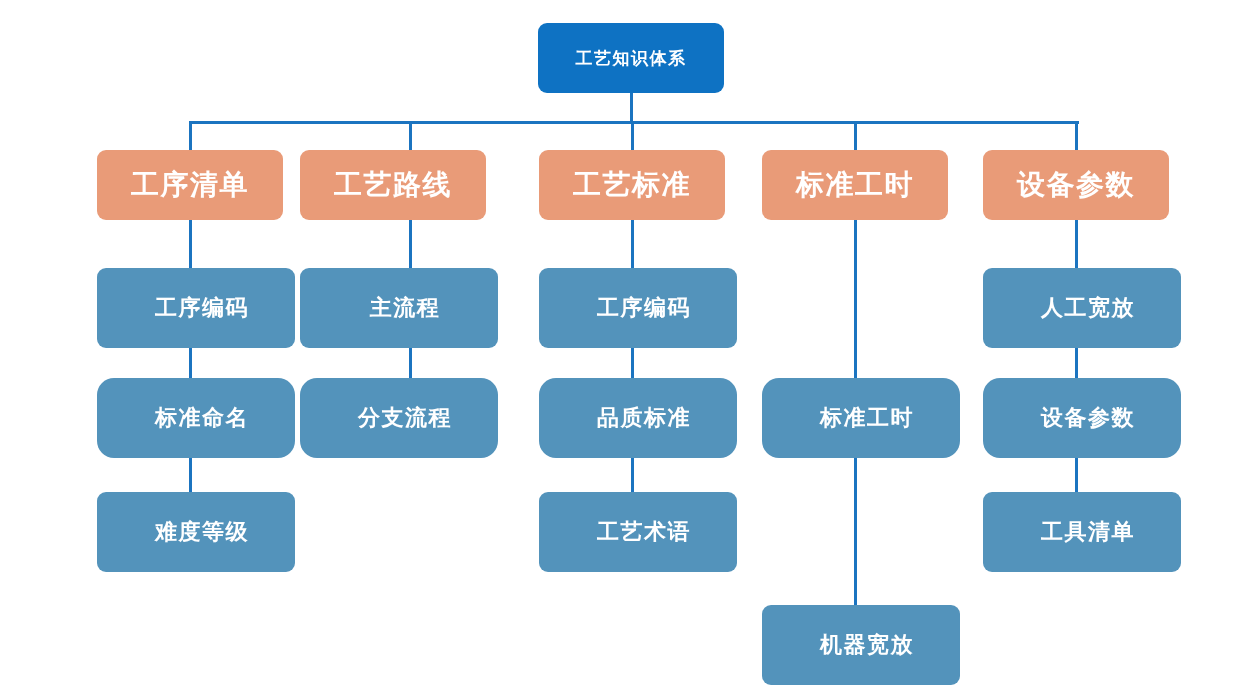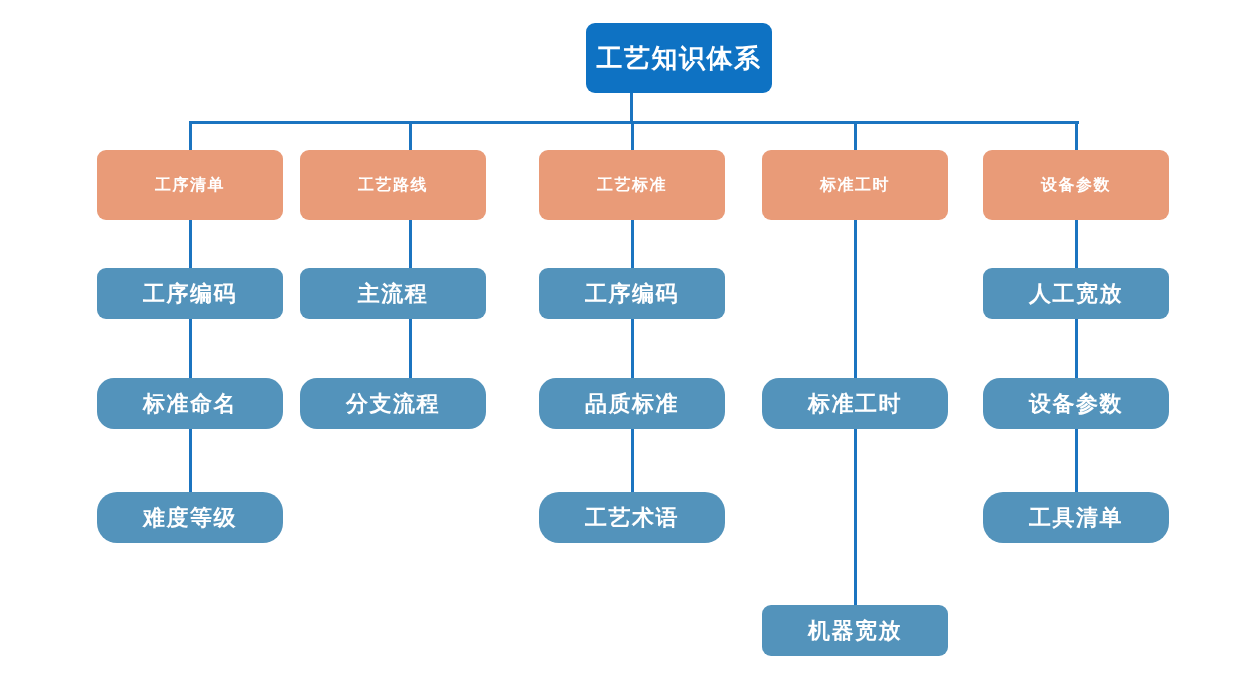--- a/index.html
+++ b/index.html
@@ -22,35 +22,35 @@
     border-radius: 9px;
     display: flex;
     align-items: center;
     justify-content: center;
     color: var(--text, #ffffff);
     font-weight: 700;
     letter-spacing: 1.5px;
     z-index: 2;
     white-space: nowrap;
   }
-  .node.root   { background: var(--root-fill, #0e72c3);  font-size: 26px; left: 538px; top: 23px; margin-left: 48px; }
-  .node.branch { background: var(--branch-fill, #e99b78); font-size: 16px; top: 150px; }
-  .node.child  { background: var(--child-fill, #5393bb);  font-size: 22px; height: 51px; }
+  .node.root   { background: var(--root-fill, #0e72c3);  font-size: 17px; left: 538px; top: 23px; }
+  .node.branch { background: var(--branch-fill, #e99b78); font-size: 28px; top: 150px; }
+  .node.child  { background: var(--child-fill, #5393bb);  font-size: 22px; height: 80px; padding-left: 12px; }
 
   
   .c0 { left: 97px; }
   .c1 { left: 300px; }
   .c2 { left: 539px; }
   .c3 { left: 762px; }
   .c4 { left: 983px; }
 
   
   .r1 { top: 268px; }
   .r2 { top: 378px; border-radius: 17px; }
-  .r3 { top: 492px; border-radius: 20px; }
+  .r3 { top: 492px; }
   .r4 { top: 605px; }
 
   .line {
     position: absolute;
     background: var(--line, #1b74c0);
     z-index: 1;
   }
   
   .line.root-stem { left: 630px; top: 92px; width: 3px; height: 32px; }
   

